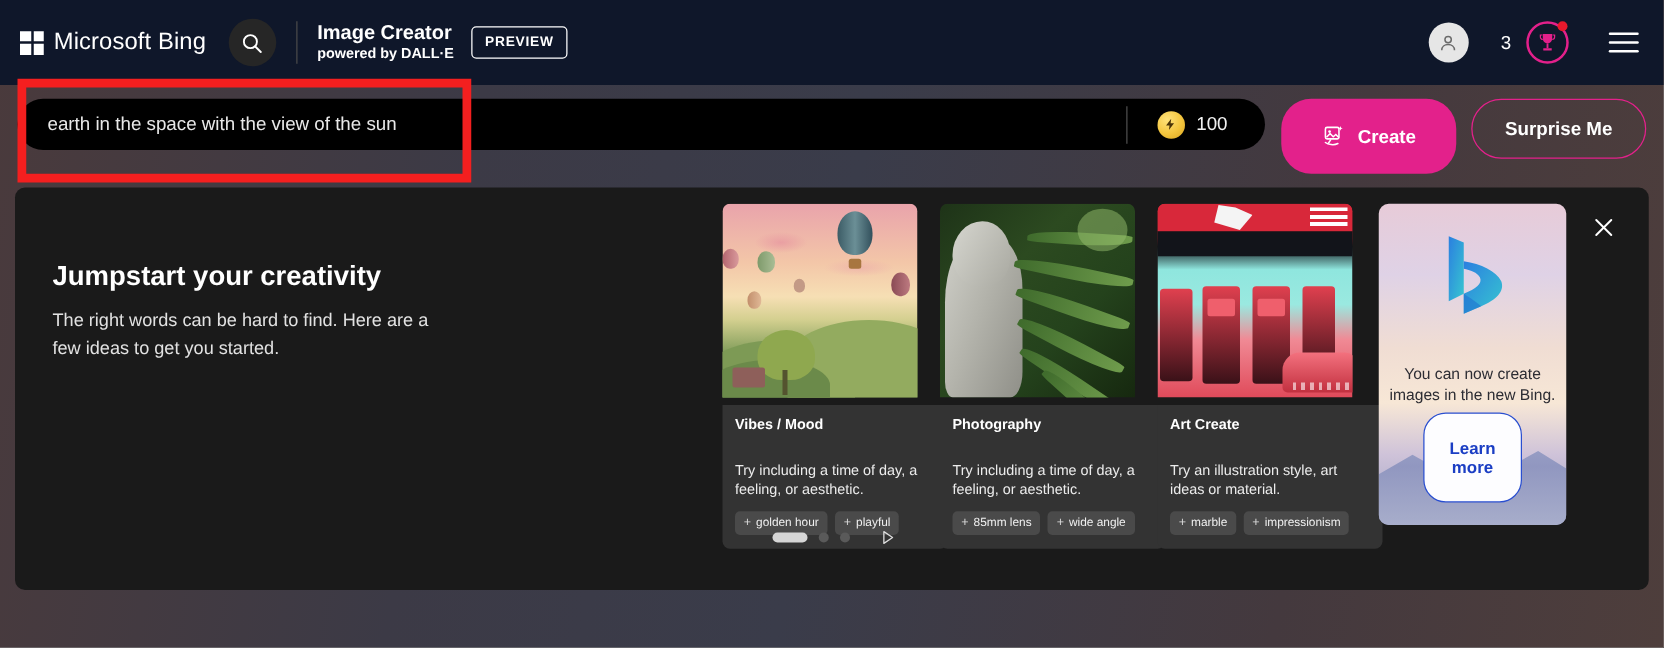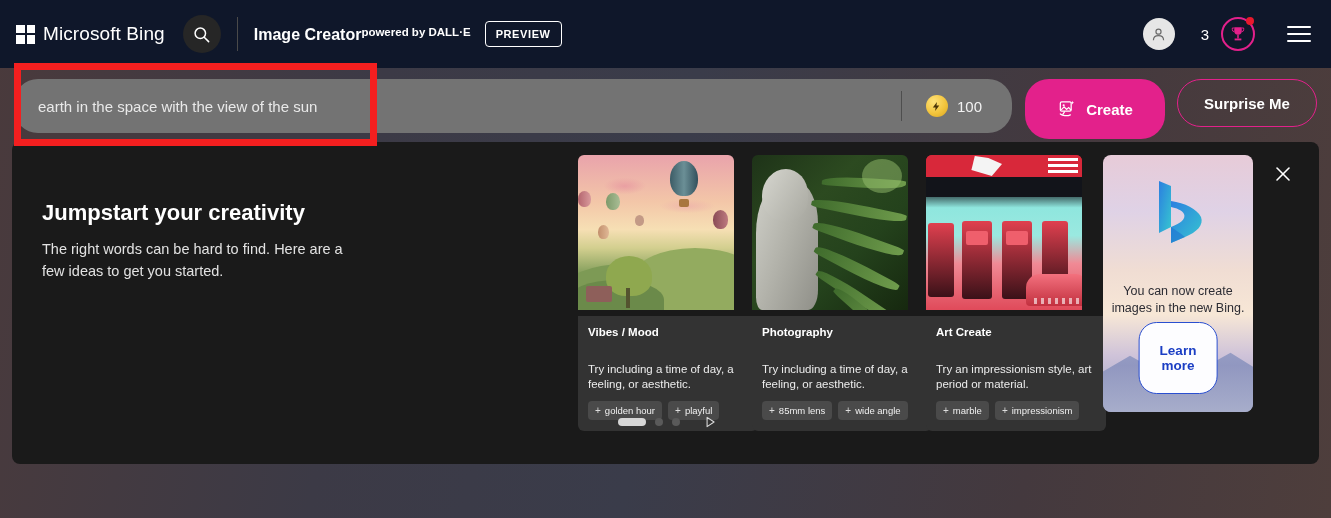--- a/index.html
+++ b/index.html
@@ -23,21 +23,21 @@
   .ms-squares { width: 19px; height: 19px; display: grid; grid-template-columns: 1fr 1fr; grid-template-rows: 1fr 1fr; gap: 2px; }
   .ms-squares i { background: #fff; display: block; }
   .ms-name { color: #fff; font-size: 19px; font-weight: 400; letter-spacing: .1px; }
   .search-circle {
     width: 38px; height: 38px; border-radius: 50%;
     background: #262626; margin-left: 18px;
     display: flex; align-items: center; justify-content: center;
     cursor: pointer;
   }
   .hdr-divider { width: 1px; height: 34px; background: #4a4a4a; margin: 0 16px 0 16px; }
-  .title-block { display: flex; flex-direction: row; justify-content: center; }
+  .title-block { display: flex; flex-direction: column; justify-content: center; }
   .title-main { color: #fff; font-size: 16px; font-weight: bold; line-height: 19px; }
   .title-sub { color: #fff; font-size: 11.5px; font-weight: bold; line-height: 15px; }
   .preview-pill {
     margin-left: 14px; border: 1px solid #ffffff; border-radius: 4px;
     color: #fff; font-size: 11px; font-weight: 600; letter-spacing: .6px;
     padding: 6px 10px; cursor: pointer; background: transparent;
   }
   .hdr-right { margin-left: auto; display: flex; align-items: center; gap: 0; margin-right: 20px; }
   .avatar {
     width: 32px; height: 32px; border-radius: 50%; background: #e6e6e6;
@@ -51,22 +51,22 @@
   }
   .rewards-dot {
     position: absolute; top: -2px; right: -1px; width: 8px; height: 8px;
     border-radius: 50%; background: #e8192c;
   }
   .hamburger { margin-left: 32px; width: 24px; display: flex; flex-direction: column; gap: 5px; cursor: pointer; }
   .hamburger b { display: block; height: 2px; background: #fff; border-radius: 1px; }
 
   
   .promptbar {
-    position: absolute; top: 79px; left: 14px; width: 998px; height: 54px;
-    background: #737373; border-radius: 24px;
+    position: absolute; top: 79px; left: 14px; width: 998px; height: 41px;
+    background: #000000; border-radius: 24px;
     display: flex; align-items: center;
   }
   .prompt-input {
     flex: 1; height: 48px; background: transparent; border: 0; outline: none;
     color: #e9e9e9; font-size: 15px; font-family: "Liberation Sans", sans-serif;
     padding: 0 24px;
   }
   .prompt-input::placeholder { color: #9a9a9a; }
   .boost-divider { width: 1px; height: 30px; background: #4e4e4e; }
   .boost {
@@ -94,21 +94,21 @@
   }
 
   
   .redbox {
     position: absolute; left: 14px; top: 63px; width: 363px; height: 83px;
     border: 7px solid #f41f1f; pointer-events: none; z-index: 30;
   }
 
   
   .panel {
-    position: absolute; left: 12px; top: 142px; width: 1307px; height: 322px;
+    position: absolute; left: 12px; top: 150px; width: 1307px; height: 322px;
     background: #1a1a1a; border-radius: 8px;
   }
   .jump-title { position: absolute; left: 30px; top: 58px; color: #fff; font-size: 22px; font-weight: bold; }
   .jump-sub {
     position: absolute; left: 30px; top: 96px; width: 310px;
     color: #e2e2e2; font-size: 14.5px; line-height: 22px;
   }
   .close-x {
     position: absolute; right: 22px; top: 18px; width: 28px; height: 28px;
     display: flex; align-items: center; justify-content: center; cursor: pointer;
@@ -381,21 +381,21 @@
           <div class="pump" style="left:76px;top:66px;width:30px;height:78px;"></div>
           <div class="pump" style="left:116px;top:66px;width:26px;height:72px;"></div>
           <div style="position:absolute;left:40px;top:76px;width:22px;height:14px;background:#ef5f6c;border-radius:2px;"></div>
           <div style="position:absolute;left:80px;top:76px;width:22px;height:14px;background:#ef5f6c;border-radius:2px;"></div>
           <div style="position:absolute;right:-4px;bottom:4px;width:60px;height:32px;background:linear-gradient(180deg,#f3717e,#c2303f);border-radius:14px 10px 4px 4px;"></div>
           <div style="position:absolute;right:2px;bottom:6px;width:46px;height:6px;background:repeating-linear-gradient(90deg,#fff 0 3px,transparent 3px 7px);opacity:.6;"></div>
         </div>
       </div>
       <div class="idea-meta">
         <div class="idea-cat">Art Create</div>
-        <div class="idea-desc">Try an impressionism style, art period or material.</div>
+        <div class="idea-desc">Try an illustration style, art ideas or material.</div>
         <div class="tags">
           <span class="tag">
               <span class="plus">+</span>
               <span>marble</span>
             </span>
           <span class="tag">
               <span class="plus">+</span>
               <span>impressionism</span>
             </span>
         </div>

